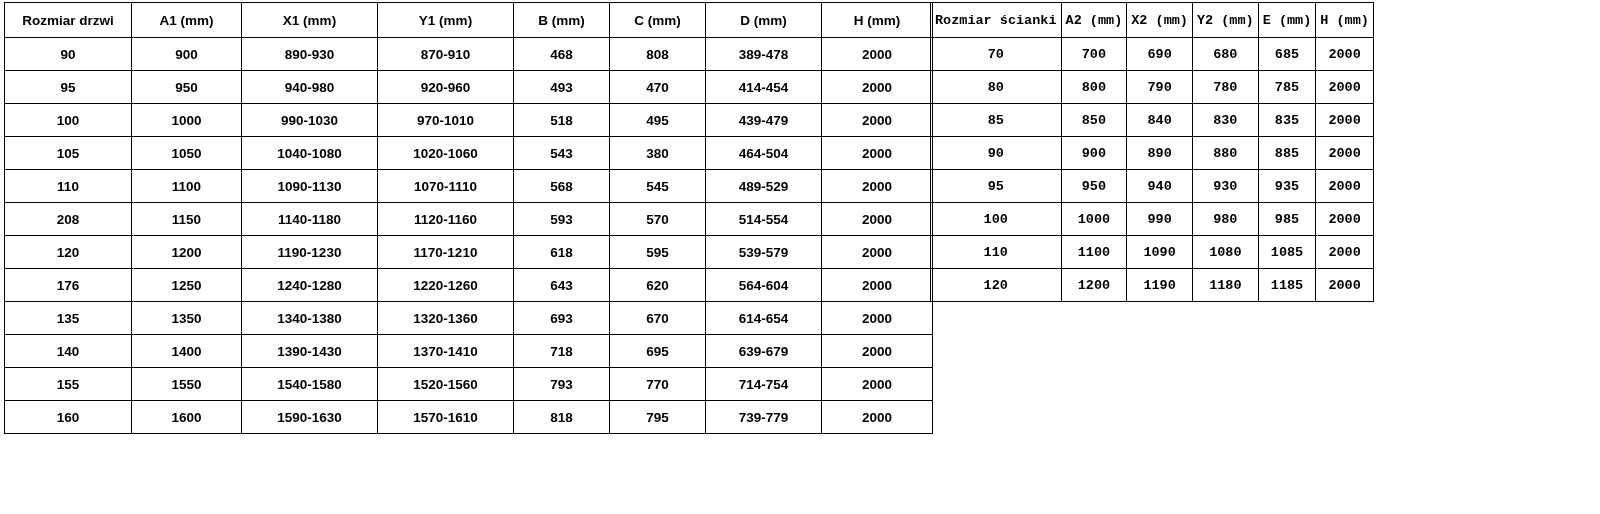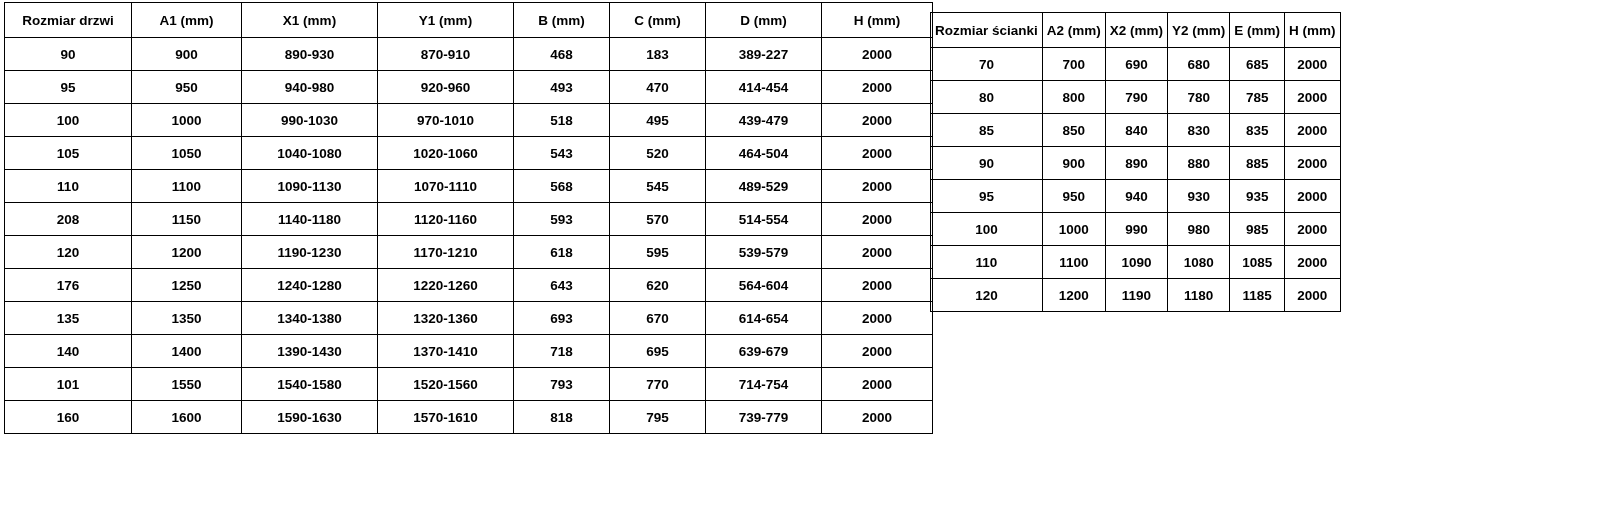--- a/index.html
+++ b/index.html
@@ -17,21 +17,21 @@
   .page {
     position: relative;
     width: 1264px;
     height: 514px;
   }
   .table-wrap {
     position: absolute;
     top: 0;
   }
   #doors-wrap { left: 4px; top: 2px; }
-  #walls-wrap { left: 930px; top: 12px; }
+  #walls-wrap { left: 930px; top: 2px; font-family: Liberation Mono, monospace; }
 
   table.spec {
     border-collapse: collapse;
     table-layout: fixed;
   }
   table.spec th,
   table.spec td {
     border: 1px solid #000000;
     text-align: center;
     vertical-align: middle;
@@ -95,22 +95,22 @@
             <th>H (mm)</th>
           </tr>
       </thead>
       <tbody>
           <tr>
             <td>90</td>
             <td>900</td>
             <td>890-930</td>
             <td>870-910</td>
             <td>468</td>
-            <td>183</td>
-            <td>389-227</td>
+            <td>808</td>
+            <td>389-478</td>
             <td>2000</td>
           </tr>
           <tr>
             <td>95</td>
             <td>950</td>
             <td>940-980</td>
             <td>920-960</td>
             <td>493</td>
             <td>470</td>
             <td>414-454</td>
@@ -125,21 +125,21 @@
             <td>495</td>
             <td>439-479</td>
             <td>2000</td>
           </tr>
           <tr>
             <td>105</td>
             <td>1050</td>
             <td>1040-1080</td>
             <td>1020-1060</td>
             <td>543</td>
-            <td>520</td>
+            <td>380</td>
             <td>464-504</td>
             <td>2000</td>
           </tr>
           <tr>
             <td>110</td>
             <td>1100</td>
             <td>1090-1130</td>
             <td>1070-1110</td>
             <td>568</td>
             <td>545</td>
@@ -190,21 +190,21 @@
             <td>140</td>
             <td>1400</td>
             <td>1390-1430</td>
             <td>1370-1410</td>
             <td>718</td>
             <td>695</td>
             <td>639-679</td>
             <td>2000</td>
           </tr>
           <tr>
-            <td>101</td>
+            <td>155</td>
             <td>1550</td>
             <td>1540-1580</td>
             <td>1520-1560</td>
             <td>793</td>
             <td>770</td>
             <td>714-754</td>
             <td>2000</td>
           </tr>
           <tr>
             <td>160</td>

